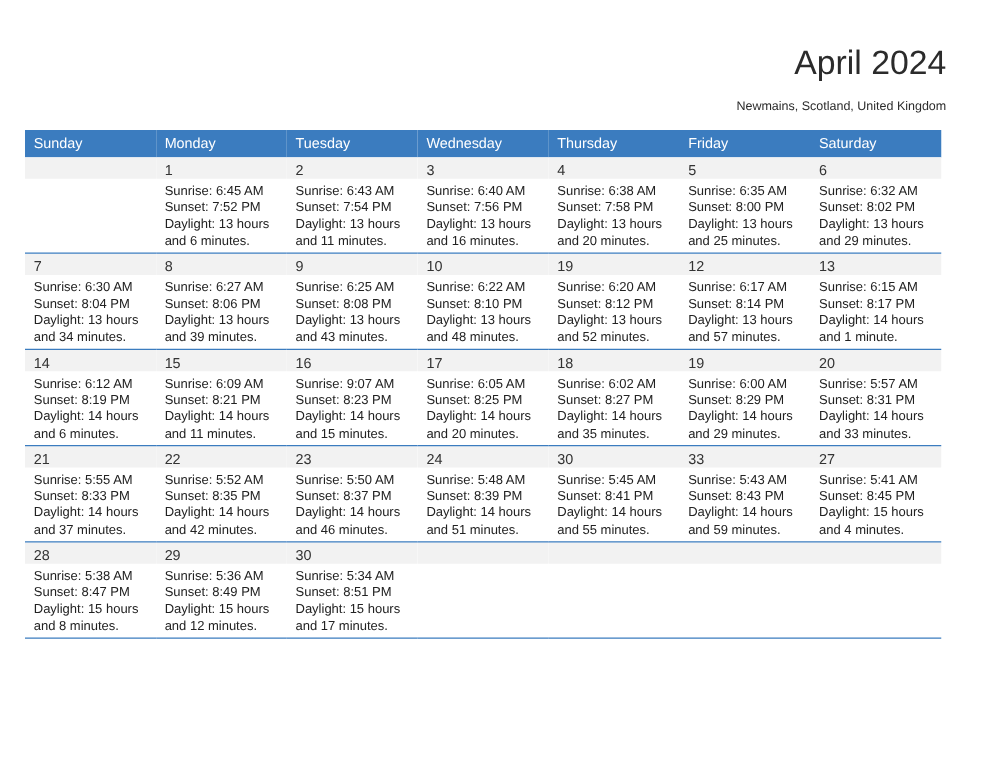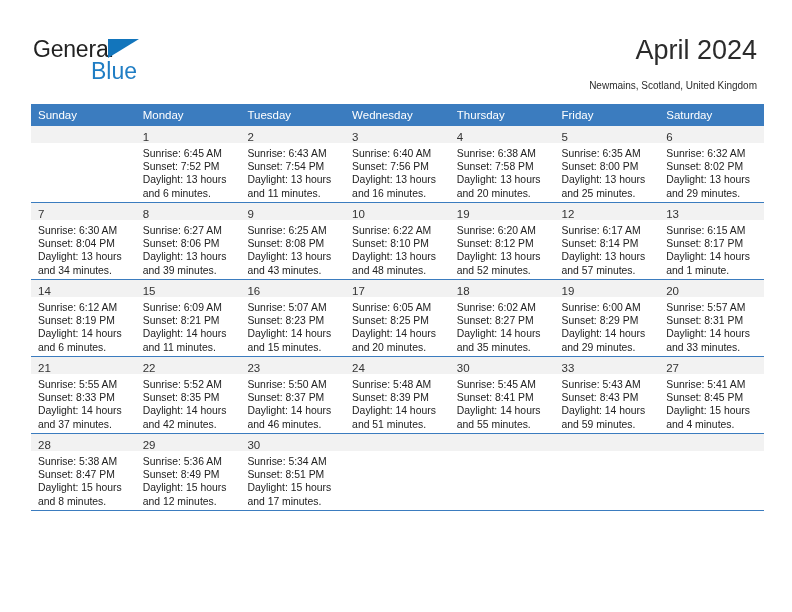--- a/index.html
+++ b/index.html
@@ -81,21 +81,21 @@
     font-size: 10px;
     line-height: 19px;
     color: #2b2b2b;
     text-align: right;
     white-space: nowrap;
   }
 
   
   .calendar {
     position: absolute;
-    left: 31px;
+    left: 20px;
     top: 104px;
     width: 733px;
     border-collapse: collapse;
     table-layout: fixed;
   }
   .calendar th {
     background: #3b7cbf;
     color: #ffffff;
     font-size: 11.5px;
     font-weight: normal;
@@ -140,25 +140,20 @@
     white-space: nowrap;
   }
 </style>
 </head>
 <body>
 
 <div class="page">
 
   <div class="header">
 
-    <div class="brand">
-      <div class="brand-row1">General</div>
-      <div class="brand-tri"></div>
-      <div class="brand-row2">Blue</div>
-    </div>
 
     <div class="title">April 2024</div>
     <div class="subtitle">Newmains, Scotland, United Kingdom</div>
   </div>
 
   <table class="calendar">
     <thead>
       <tr>
         <th>Sunday</th>
         <th>Monday</th>
@@ -309,21 +304,21 @@
             <div class="cell-body">
               <div class="cell-line">Sunrise: 6:09 AM</div>
               <div class="cell-line">Sunset: 8:21 PM</div>
               <div class="cell-line">Daylight: 14 hours</div>
               <div class="cell-line">and 11 minutes.</div>
             </div>
           </td>
           <td class="filled">
             <div class="daynum-band"><span class="daynum">16</span></div>
             <div class="cell-body">
-              <div class="cell-line">Sunrise: 5:07 AM</div>
+              <div class="cell-line">Sunrise: 9:07 AM</div>
               <div class="cell-line">Sunset: 8:23 PM</div>
               <div class="cell-line">Daylight: 14 hours</div>
               <div class="cell-line">and 15 minutes.</div>
             </div>
           </td>
           <td class="filled">
             <div class="daynum-band"><span class="daynum">17</span></div>
             <div class="cell-body">
               <div class="cell-line">Sunrise: 6:05 AM</div>
               <div class="cell-line">Sunset: 8:25 PM</div>

